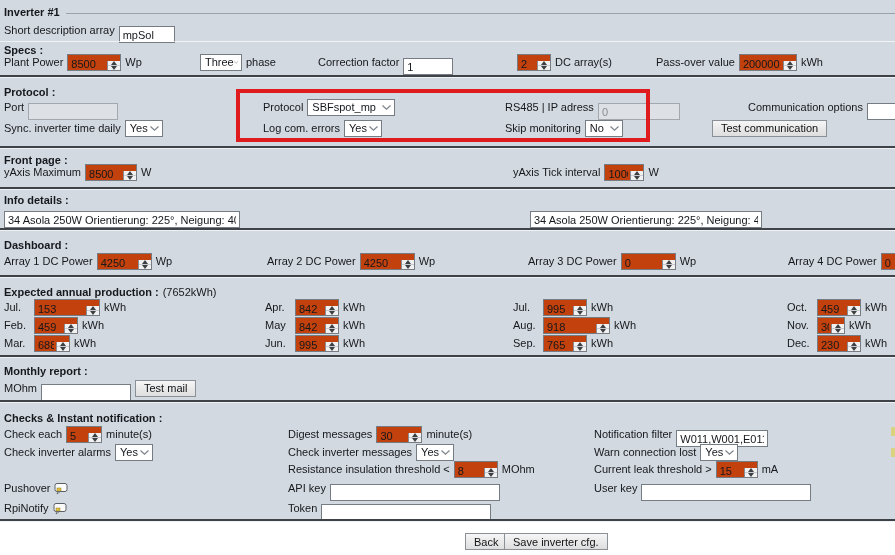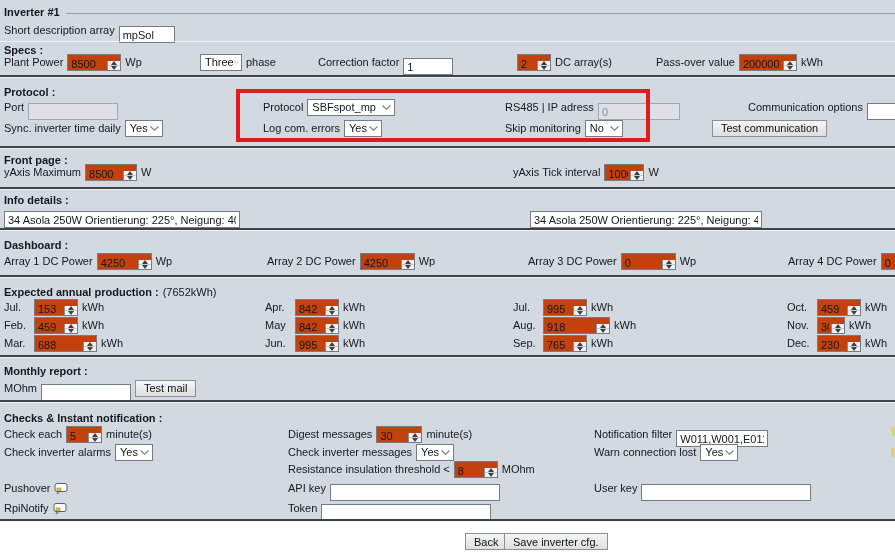--- a/index.html
+++ b/index.html
@@ -246,21 +246,21 @@
 
   <div class="divider" style="top:275px"></div>
 
   <div class="c" style="left:4px;top:283px">
     <span class="st" style="position:static">Expected annual production :</span>
     <span class="lb">(7652kWh)</span>
   </div>
 
   <div class="c" style="left:4px;top:298px">
     <span class="lb mlbl">Jul.</span>
-    <span class="spin" style="width:44px">
+    <span class="spin" style="width:66px">
         <input class="sin" value="153" style="">
         <span class="sbtns">
           <span class="sbtn up"></span>
           <span class="sbtn dn"></span>
         </span>
       </span>
     <span class="lb">kWh</span>
   </div>
   <div class="c" style="left:4px;top:316px">
     <span class="lb mlbl">Feb.</span>
@@ -268,21 +268,21 @@
         <input class="sin" value="459" style="">
         <span class="sbtns">
           <span class="sbtn up"></span>
           <span class="sbtn dn"></span>
         </span>
       </span>
     <span class="lb">kWh</span>
   </div>
   <div class="c" style="left:4px;top:334px">
     <span class="lb mlbl">Mar.</span>
-    <span class="spin" style="width:63px">
+    <span class="spin" style="width:36px">
         <input class="sin" value="688" style="">
         <span class="sbtns">
           <span class="sbtn up"></span>
           <span class="sbtn dn"></span>
         </span>
       </span>
     <span class="lb">kWh</span>
   </div>
   <div class="c" style="left:265px;top:298px">
     <span class="lb mlbl">Apr.</span>
@@ -455,20 +455,31 @@
   <div class="c" style="left:288px;top:460px">
     <span class="lb">Resistance insulation threshold &lt;</span>
     <span class="spin" style="width:44px">
         <input class="sin" value="8" style="">
         <span class="sbtns">
           <span class="sbtn up"></span>
           <span class="sbtn dn"></span>
         </span>
       </span>
     <span class="lb">MOhm</span>
+  </div>
+  <div class="c" style="left:594px;top:460px">
+    <span class="lb">Current leak threshold &gt;</span>
+    <span class="spin" style="width:42px">
+        <input class="sin" value="15" style="">
+        <span class="sbtns">
+          <span class="sbtn up"></span>
+          <span class="sbtn dn"></span>
+        </span>
+      </span>
+    <span class="lb">mA</span>
   </div>
 
   <div class="c" style="left:4px;top:479px">
     <span class="lb">Pushover</span>
     <svg width="15" height="13" viewBox="0 0 15 13">
       <rect x="1" y="1.5" width="12" height="8" rx="2" fill="#fafafa" stroke="#5a6066" stroke-width="1"></rect>
       <rect x="3" y="6" width="4" height="3" fill="#e5c43c" stroke="#8a7a20" stroke-width="0.5"></rect>
       <path d="M4 9.5 L3 12 L6.5 9.5 Z" fill="#fafafa" stroke="#5a6066" stroke-width="0.8"></path>
     </svg>
   </div>

